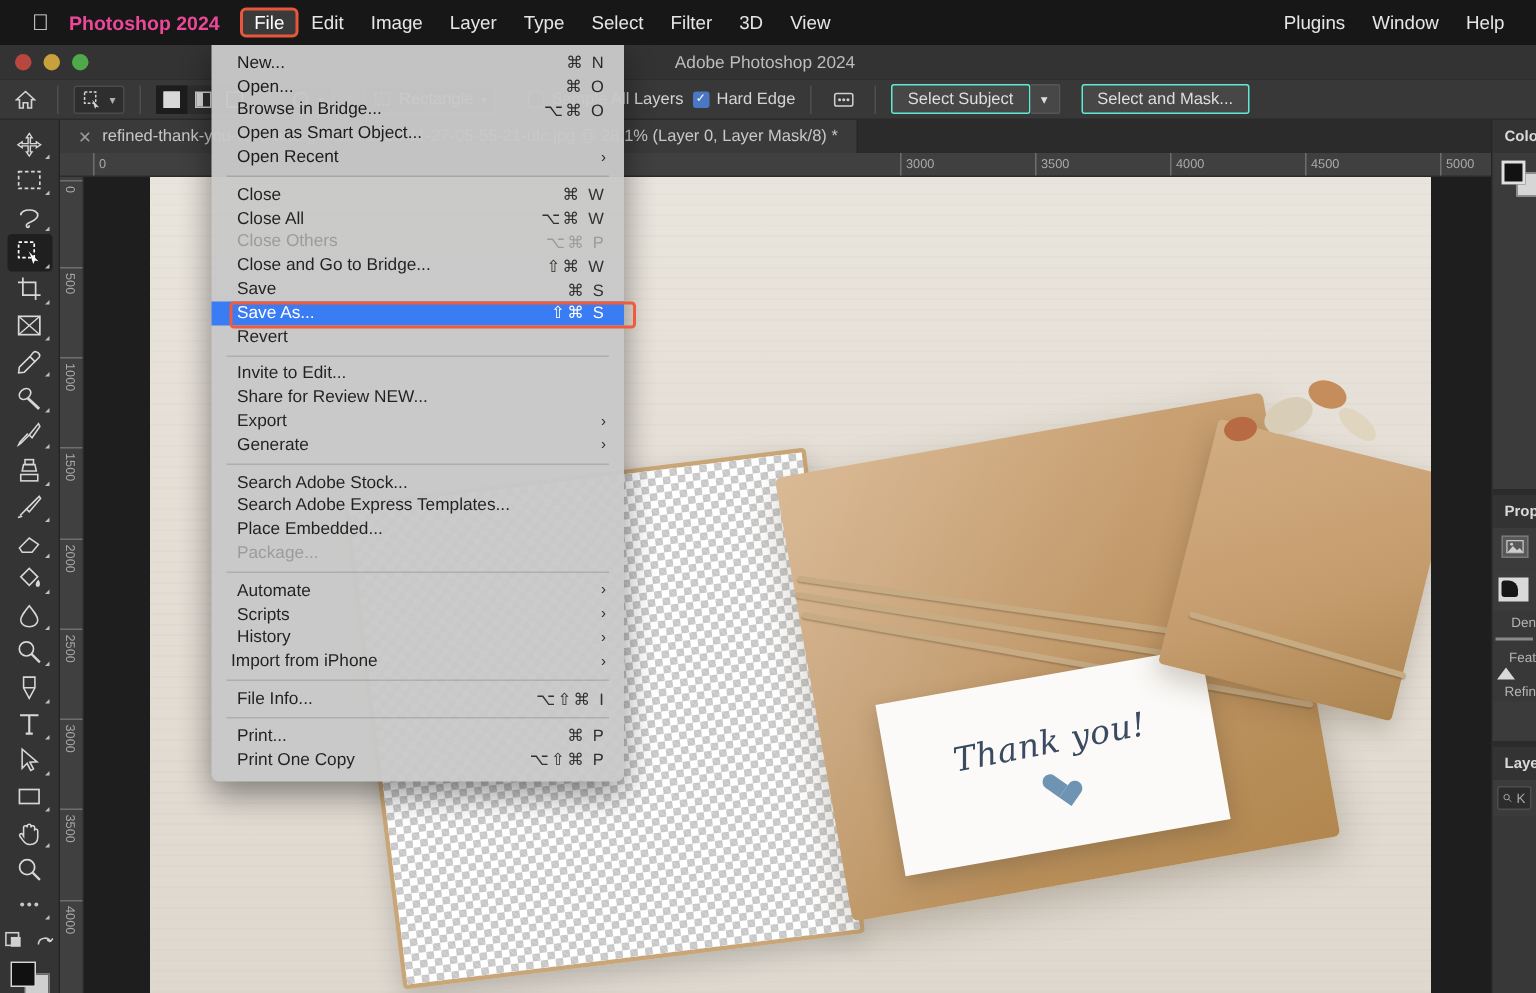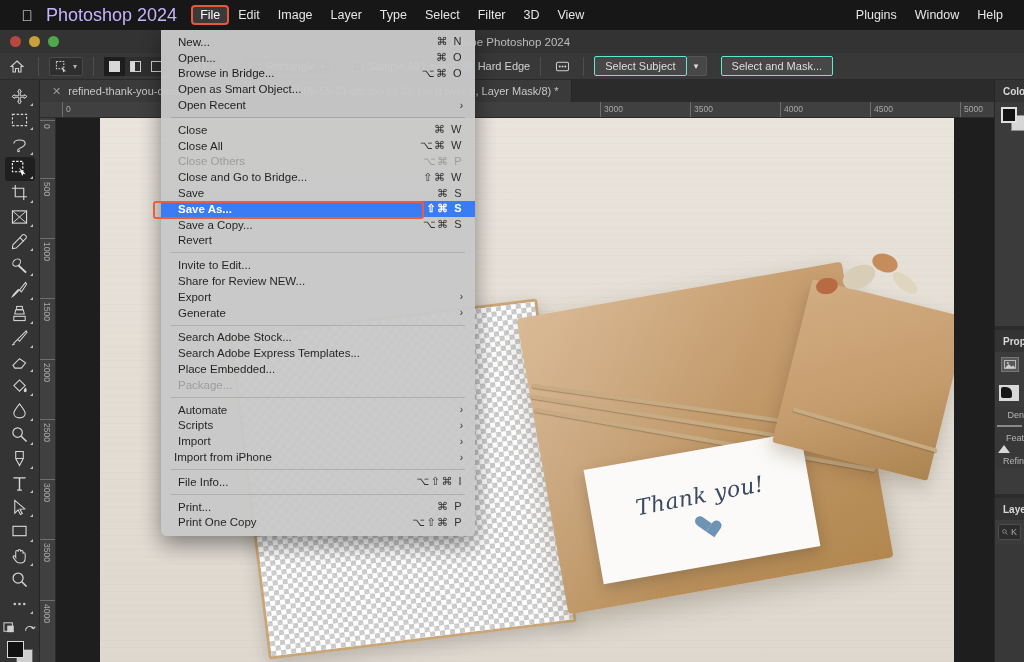--- a/index.html
+++ b/index.html
@@ -17,21 +17,21 @@
     position: absolute; top: 0; left: 0; width: 1024px; height: 30px;
     background: #171717;
     display: flex; align-items: center;
     z-index: 60;
   }
   .apple-logo {
     width: 26px; margin-left: 14px; color: #e8e8e8; font-size: 15px;
     text-align: center; line-height: 1;
   }
   .mac-app-name {
-    font-size: 18px; font-weight: normal; color: #c4b5fd;
+    font-size: 13px; font-weight: bold; color: #ec4899;
     margin-left: 6px; margin-right: 14px;
   }
   .mac-menu-item {
     font-size: 12.5px; color: #e6e6e6;
     padding: 3px 9px; border-radius: 3px; white-space: nowrap;
   }
   .mac-menu-item.active-outline {
     border: 2px solid #e8563c;
     background: #3a3a3a;
     padding: 1px 7px;
@@ -255,40 +255,40 @@
   .slider-track { height: 2px; background: #8a8a8a; margin: 3px 2px; }
   .tri { width: 0; height: 0; border-left: 6px solid transparent; border-right: 6px solid transparent; border-bottom: 8px solid #d8d8d8; margin-left: 3px; }
   .search-pill {
     display: flex; align-items: center; gap: 3px;
     background: #2c2c2c; border: 1px solid #4d4d4d; border-radius: 2px;
     height: 16px; padding: 0 3px; font-size: 9px; color: #a8a8a8; white-space: nowrap;
   }
 
   
   .menu-panel {
-    position: absolute; top: 29px; left: 161px; width: 314px;
+    position: absolute; top: 29px; left: 141px; width: 275px;
     background: #c9c9c9;
     border-radius: 0 0 5px 5px;
     box-shadow: 0 8px 22px rgba(0,0,0,0.45);
     padding: 5px 0 6px 0;
     z-index: 50;
     opacity: 0.96;
   }
   .mi {
     display: flex; align-items: center;
     height: 15.8px; padding: 0 12px 0 17px;
     font-size: 11.5px; color: #1b1b1b; white-space: nowrap;
     position: relative;
   }
   .mi .lbl { flex: 1; }
   .mi .key { color: #2a2a2a; font-size: 11px; letter-spacing: 1.5px; }
   .mi .arrow { font-size: 10px; color: #2a2a2a; }
   .mi.disabled .lbl, .mi.disabled .key { color: #9a9a9a; }
   .mi.highlight {
-    background: #3478f6; color: #ffffff; font-weight: bold;
+    background: #3478f6; color: #ffffff;
   }
   .mi.highlight .lbl, .mi.highlight .key { color: #ffffff; }
   .mi-sep { height: 1px; background: #adadad; margin: 4px 10px; }
   .annot-box {
     position: absolute; left: 153px; top: 201px; width: 271px; height: 18px;
     border: 2px solid #ef5b3c; border-radius: 3px;
     z-index: 55; pointer-events: none;
   }
 </style>
 </head>
@@ -728,24 +728,20 @@
       </div>
     <div class="mi">
         <span class="lbl">Save</span>
         <span class="key">⌘ S</span>
       </div>
     <div class="mi highlight">
         <span class="lbl">Save As...</span>
         <span class="key">⇧⌘ S</span>
       </div>
     <div class="mi">
-        <span class="lbl">Save a Copy...</span>
-        <span class="key">⌥⌘ S</span>
-      </div>
-    <div class="mi">
         <span class="lbl">Revert</span>
         <span class="key"></span>
       </div>
     <div class="mi-sep"></div>
     <div class="mi">
         <span class="lbl">Invite to Edit...</span>
         <span class="key"></span>
       </div>
     <div class="mi">
         <span class="lbl">Share for Review NEW...</span>
@@ -779,21 +775,21 @@
     <div class="mi-sep"></div>
     <div class="mi">
         <span class="lbl">Automate</span>
         <span class="arrow">›</span>
       </div>
     <div class="mi">
         <span class="lbl">Scripts</span>
         <span class="arrow">›</span>
       </div>
     <div class="mi">
-        <span class="lbl">Import</span>
+        <span class="lbl">History</span>
         <span class="arrow">›</span>
       </div>
     <div class="mi" style="padding-left:13px">
         <span class="lbl">Import from iPhone</span>
         <span class="arrow">›</span>
       </div>
     <div class="mi-sep"></div>
     <div class="mi">
         <span class="lbl">File Info...</span>
         <span class="key">⌥⇧⌘ I</span>

